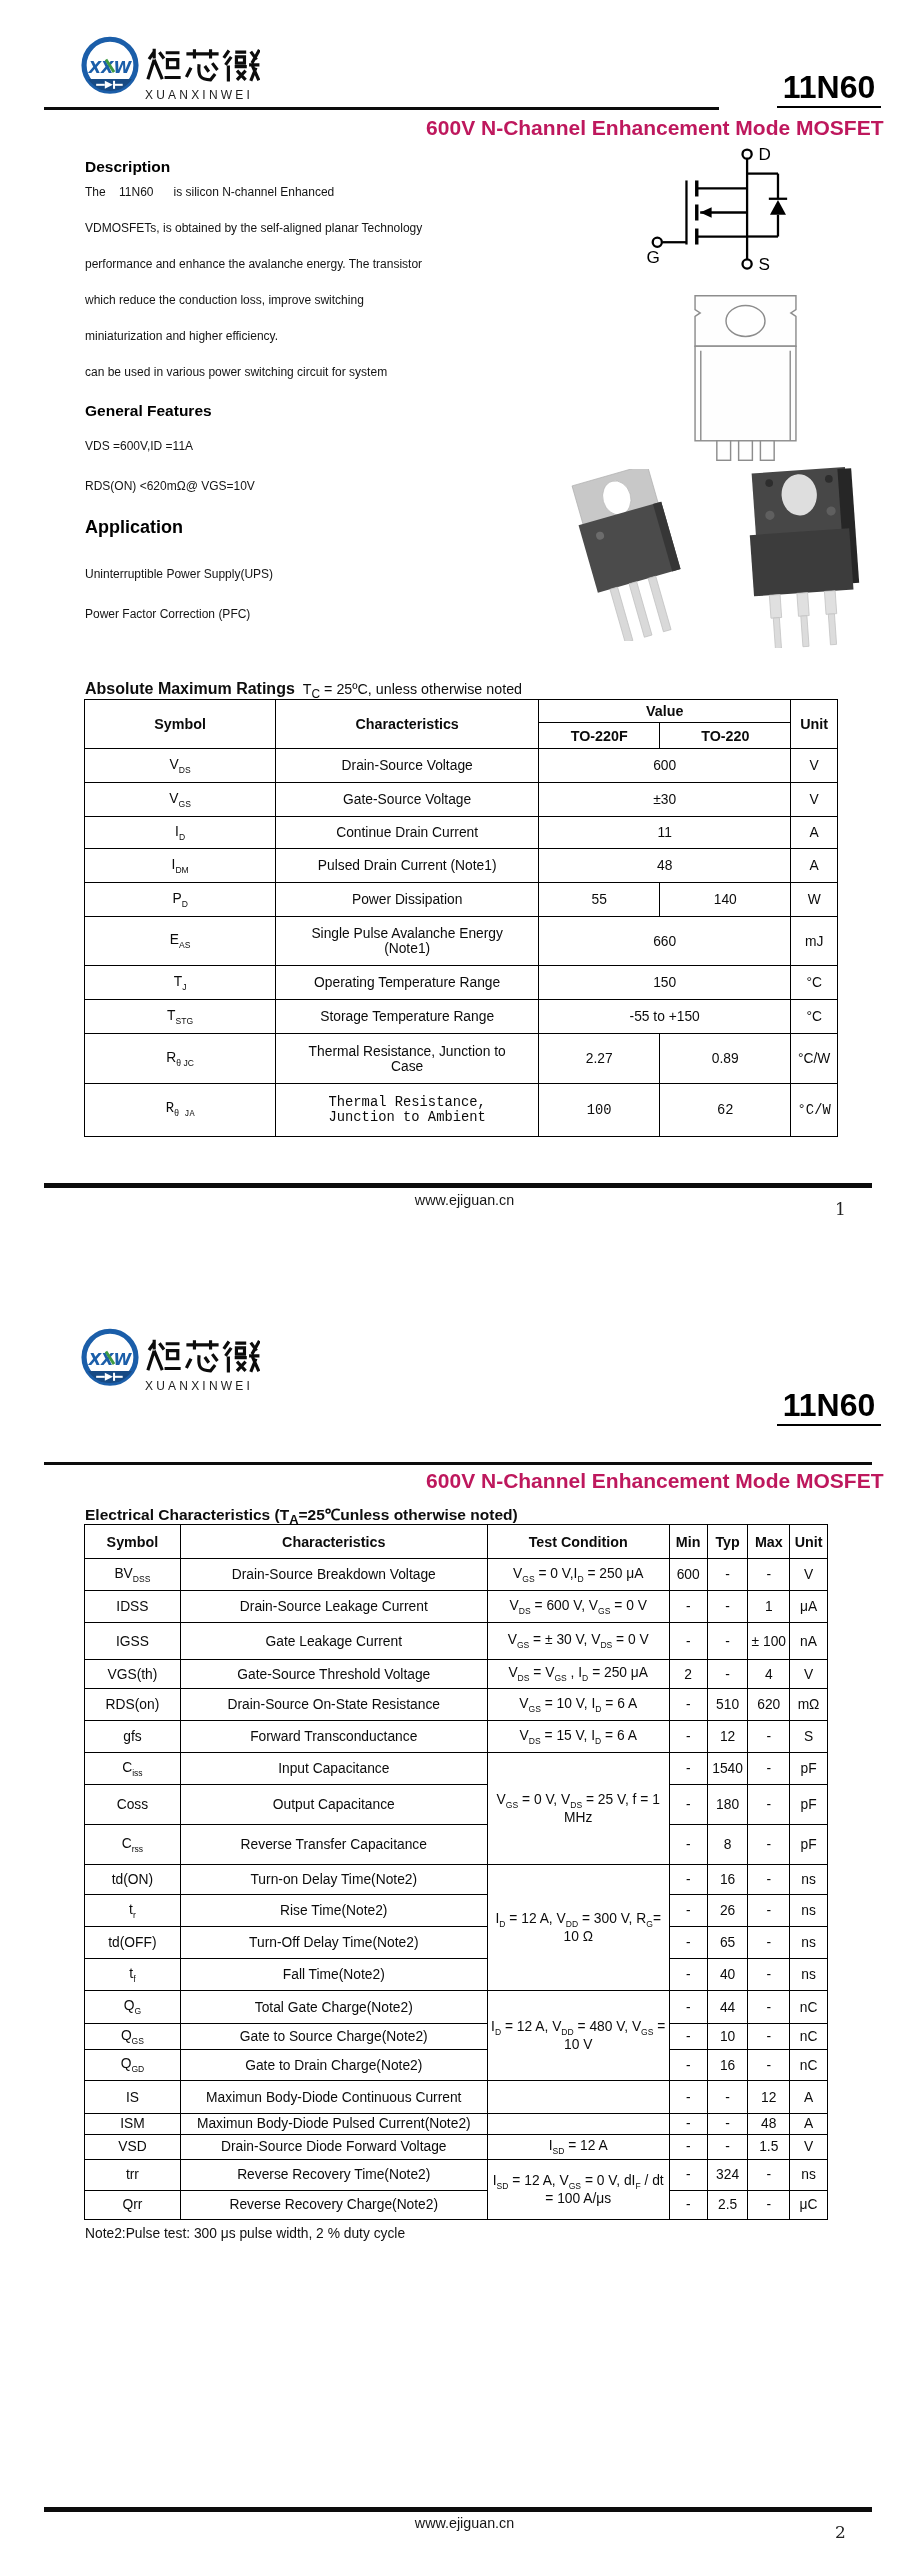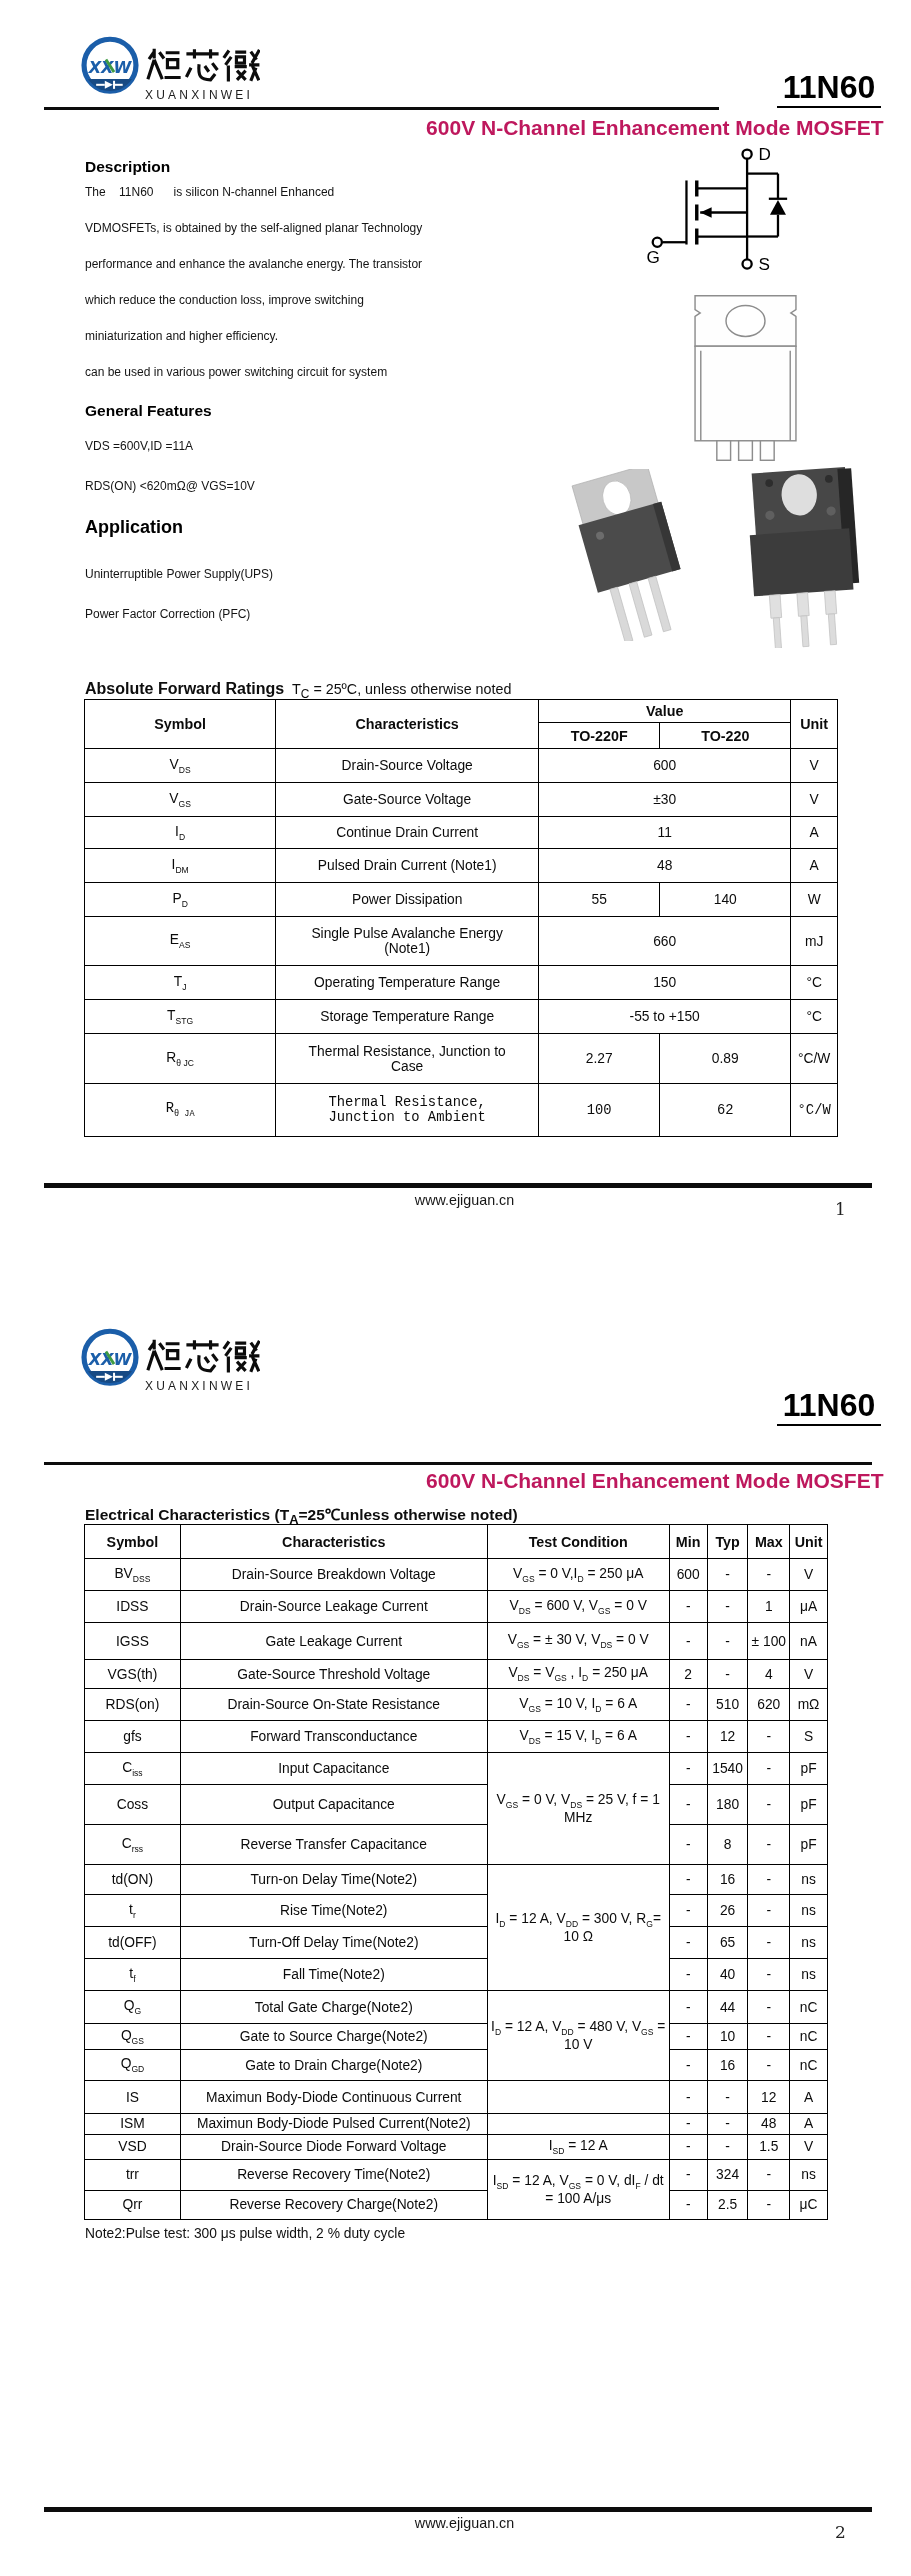--- a/index.html
+++ b/index.html
@@ -194,21 +194,21 @@
       <rect x="52" y="168" width="14" height="30" fill="#e0e0e0" stroke="#c2c2c2"></rect>
       <rect x="88" y="168" width="14" height="30" fill="#e0e0e0" stroke="#c2c2c2"></rect>
       <rect x="124" y="168" width="14" height="30" fill="#e0e0e0" stroke="#c2c2c2"></rect>
       <rect x="55" y="198" width="8" height="40" fill="#dcdcdc" stroke="#c2c2c2"></rect>
       <rect x="91" y="198" width="8" height="40" fill="#dcdcdc" stroke="#c2c2c2"></rect>
       <rect x="127" y="198" width="8" height="40" fill="#dcdcdc" stroke="#c2c2c2"></rect>
     </g>
   </svg>
 
   <div class="abs" style="left:85px; top:680px;">
-    <span class="tbl-title-bold">Absolute Forward Ratings</span><span class="tbl-title-cond">&nbsp;&nbsp;</span><span class="tbl-title-cond">T<sub>C</sub> = 25ºC, unless otherwise noted</span>
+    <span class="tbl-title-bold">Absolute Maximum Ratings</span><span class="tbl-title-cond">&nbsp;&nbsp;</span><span class="tbl-title-cond">T<sub>C</sub> = 25ºC, unless otherwise noted</span>
   </div>
   <div class="abs" style="left:84px; top:699px; width:754px;">
     <table class="sheet t-abs" id="abs-max-table">
       <colgroup>
         <col style="width:25.4%">
           <col style="width:34.9%">
           <col style="width:16.1%">
         <col style="width:17.4%">
           <col style="width:6.2%">
       </colgroup>

